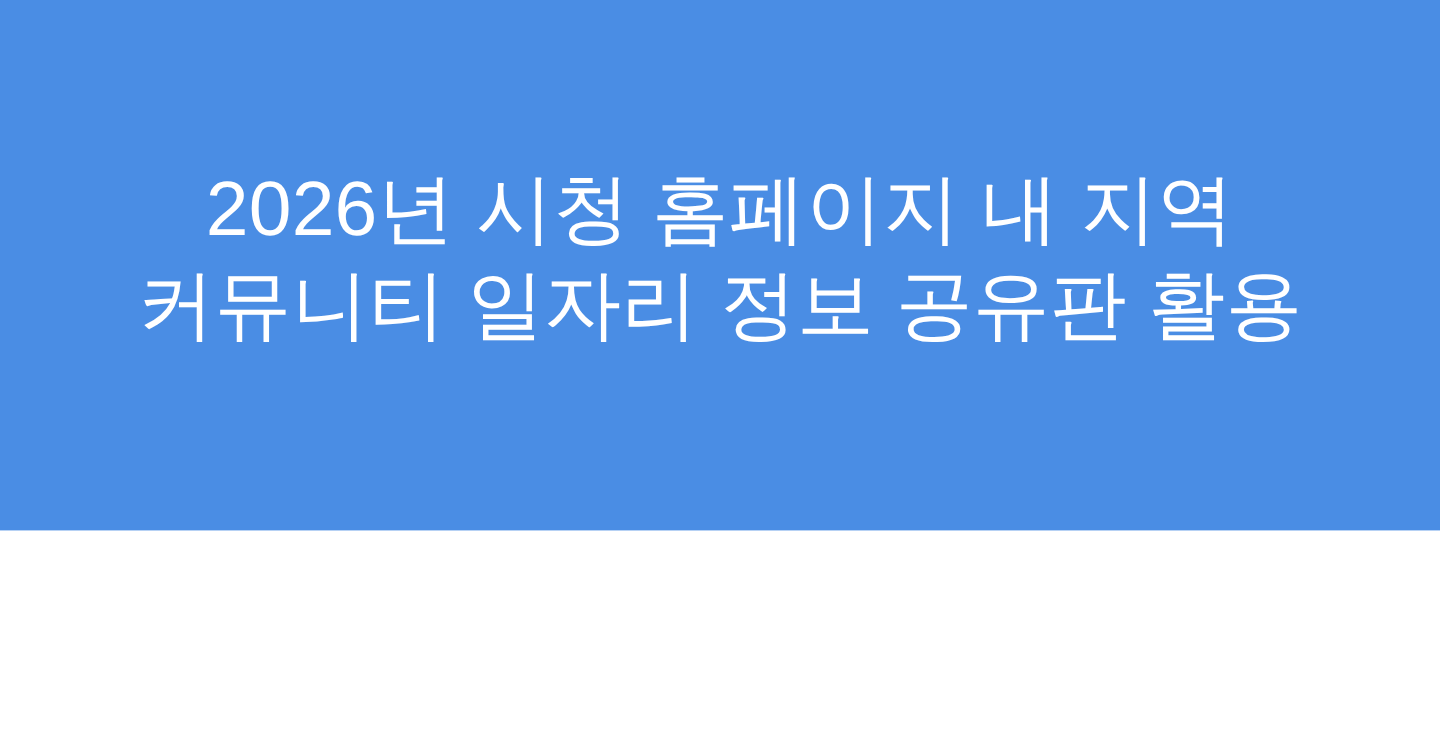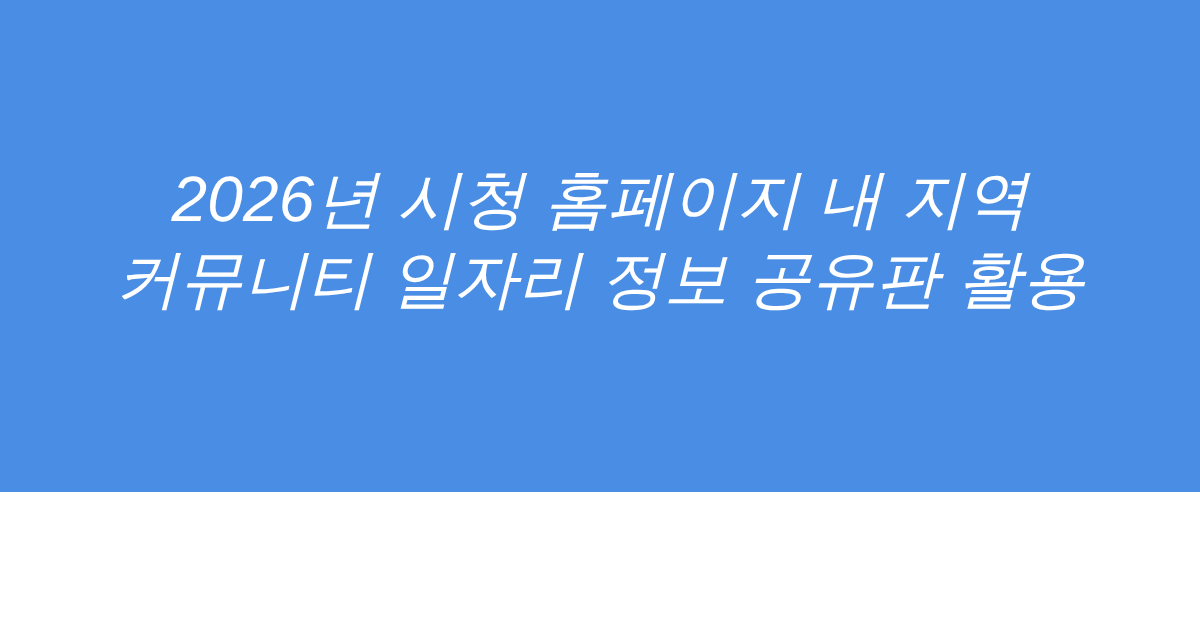--- a/index.html
+++ b/index.html
@@ -12,26 +12,25 @@
     width: 1200px;
     height: 630px;
     overflow: hidden;
     font-family: "Liberation Sans", "DejaVu Sans", sans-serif;
   }
 
   #og-card {
     position: relative;
     box-sizing: border-box;
     width: 1200px;
-    height: 492px;
+    height: 442px;
     background: #4a8de4;
     display: flex;
     align-items: center;
     justify-content: center;
-    font-style: italic;
   }
 
   #headline-block {
     width: 1070px;
     margin-top: -14px;
     text-align: center;
   }
 
   #headline {
     margin: 0;

